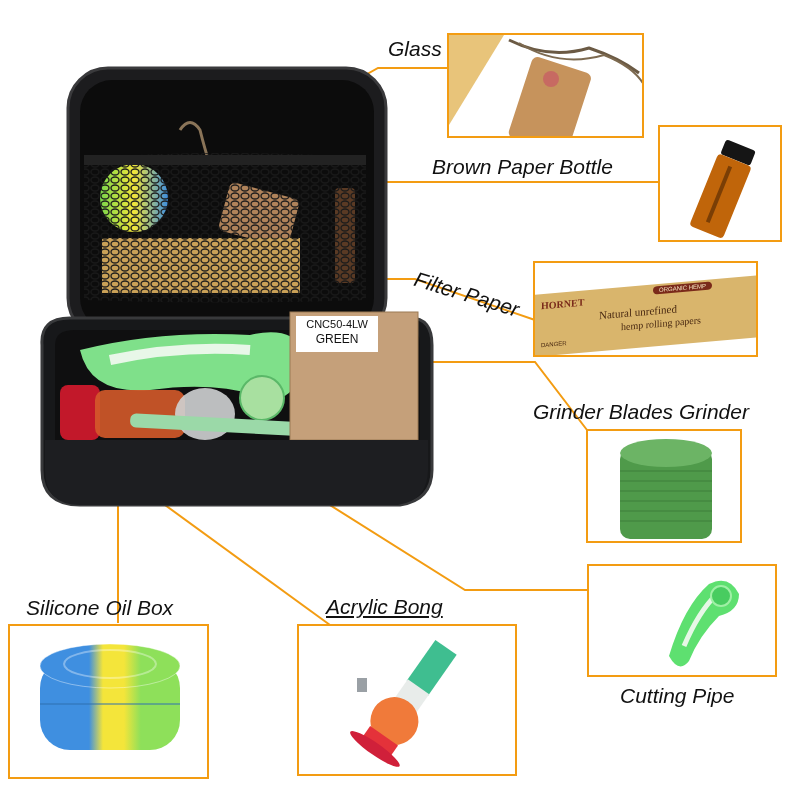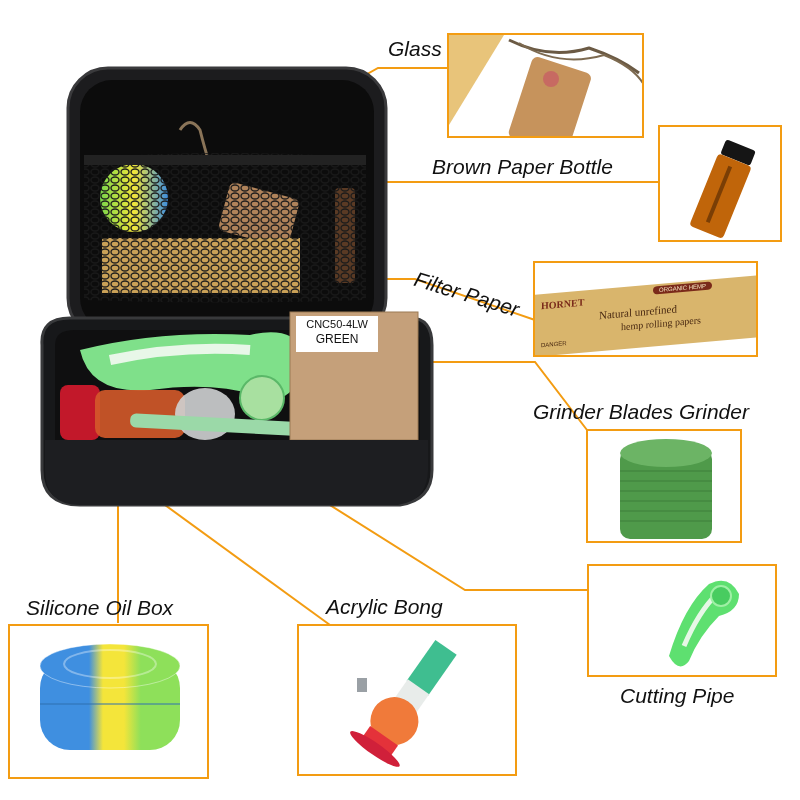--- a/index.html
+++ b/index.html
@@ -145,21 +145,21 @@
 
 <div class="box" style="left:587px;top:564px;width:190px;height:113px;">
   <svg width="190" height="113">
     <path d="M80 90 Q95 40 120 18 Q140 8 150 28 Q150 45 130 50 Q110 70 100 95 Q90 108 80 90 Z" fill="#5ee070"></path>
     <path d="M95 80 Q110 45 128 28" stroke="#e6f7e6" stroke-width="5" fill="none"></path>
     <circle cx="132" cy="30" r="10" fill="#48cc60" stroke="#9ff0a5" stroke-width="2"></circle>
   </svg>
 </div>
 <div class="label" style="left:620px;top:685px;">Cutting Pipe</div>
 
-<div class="label" style="left:326px;top:596px;">Acrylic Bong</div>
+<div class="label" style="left:326px;top:596px;text-decoration:underline;">Acrylic Bong</div>
 <div class="box" style="left:297px;top:624px;width:220px;height:152px;">
   <svg width="220" height="152">
     <g transform="rotate(35 110 76)">
       <rect x="96" y="10" width="26" height="50" fill="#3fbe90"></rect>
       <rect x="96" y="58" width="26" height="30" fill="#e8ecea"></rect>
       <circle cx="109" cy="100" r="24" fill="#f07a3a"></circle>
       <rect x="92" y="118" width="34" height="14" fill="#e4323a"></rect>
       <ellipse cx="109" cy="134" rx="30" ry="6" fill="#d0203a"></ellipse>
     </g>
     <rect x="58" y="52" width="10" height="14" fill="#9aa0a5"></rect>

